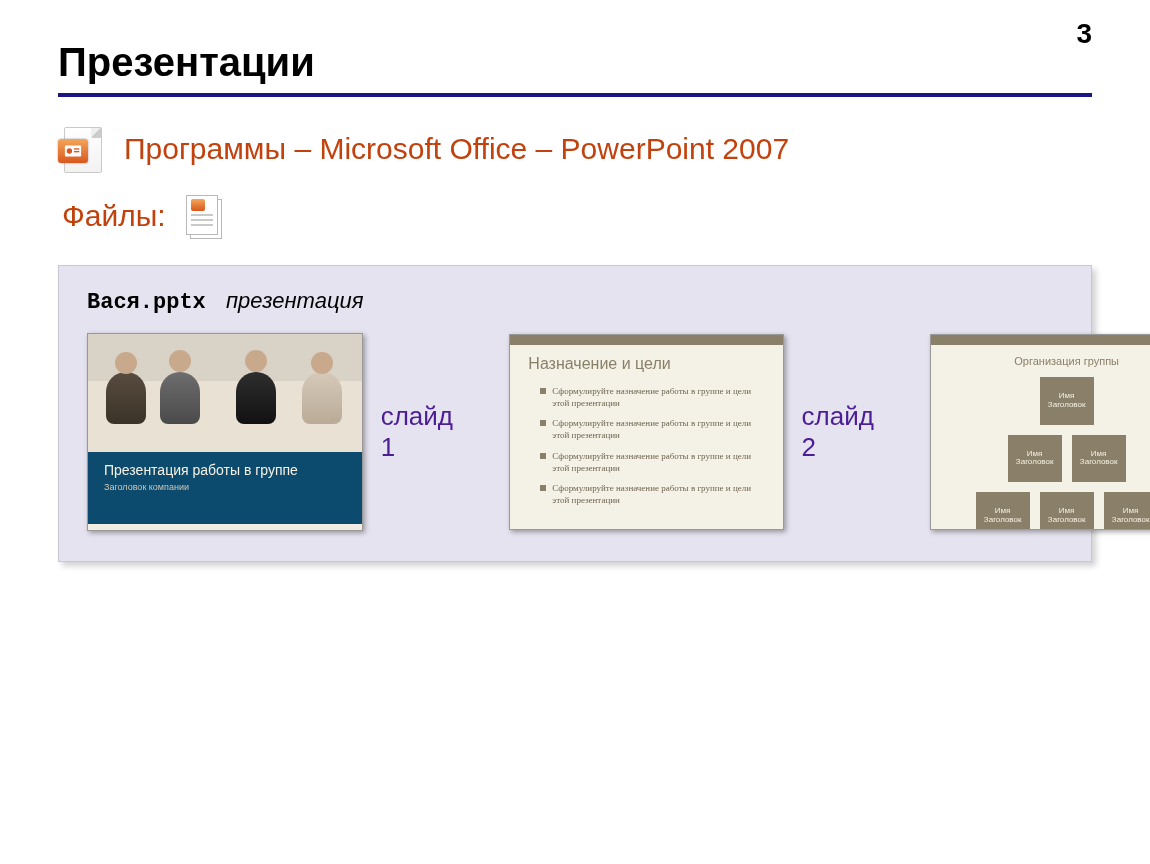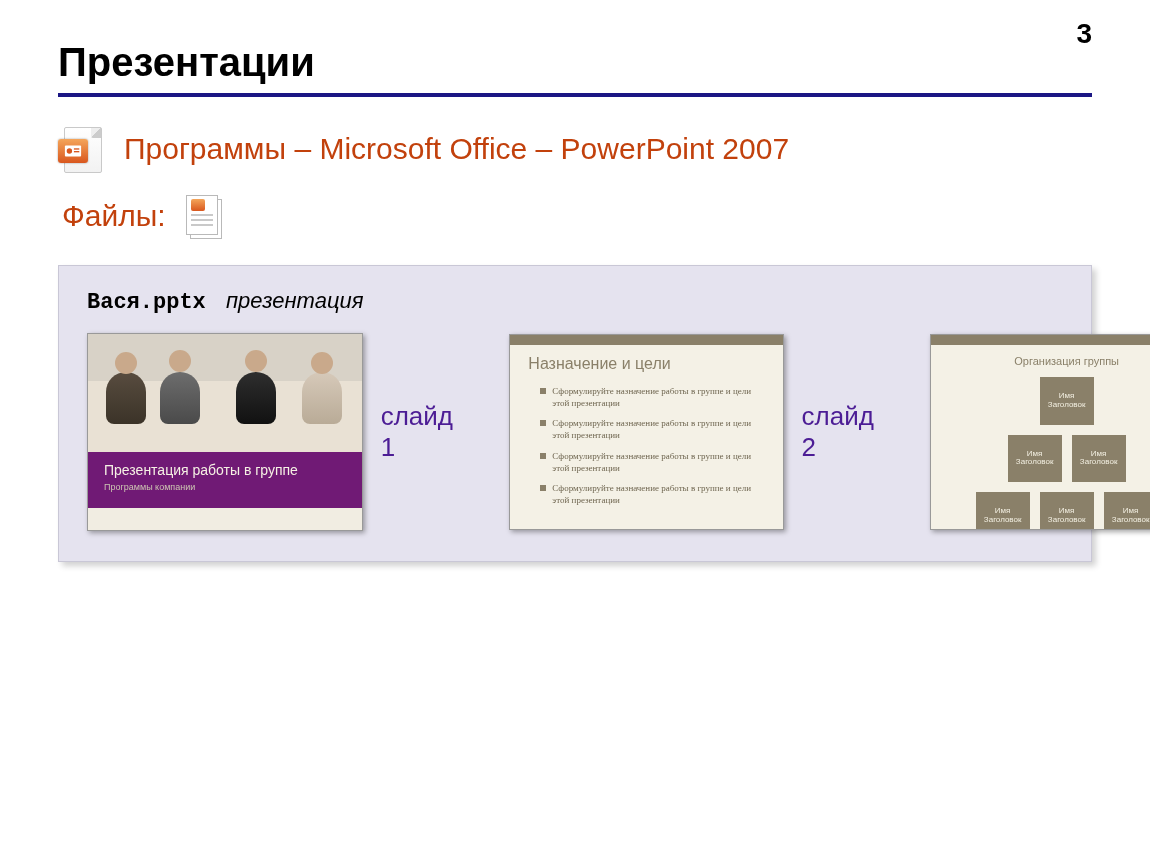--- a/index.html
+++ b/index.html
@@ -28,21 +28,21 @@
   .panel-title .mono{font-weight:bold;}
   .panel-title .italic{font-style:italic;margin-left:14px;}
   .thumbs{display:flex;gap:40px;justify-content:space-between;}
   .thumb-col{display:flex;flex-direction:row;align-items:center;gap:18px;}
   .thumb{width:290px;height:196px;background:#fff;border:1px solid #999;box-shadow:2px 2px 5px rgba(0,0,0,.35);position:relative;overflow:hidden;}
   .caption{font-size:26px;color:#4c1d95;}
   
   .s1 .photo{height:118px;background:linear-gradient(180deg,#d8d2c7 0 40%,#e9e1d4 40% 100%);position:relative;}
   .s1 .photo .person{position:absolute;bottom:28px;width:40px;height:52px;border-radius:20px 20px 8px 8px;background:linear-gradient(#584c3f,#3b3328);}
   .s1 .photo .head{position:absolute;width:22px;height:22px;border-radius:50%;background:#c9a98b;}
-  .s1 .bar{height:56px;background:#701a75;color:#f6f1e4;padding:10px 16px;box-sizing:border-box;}
+  .s1 .bar{height:72px;background:#0c4a6e;color:#f6f1e4;padding:10px 16px;box-sizing:border-box;}
   .s1 .bar .t1{font-size:14px;}
   .s1 .bar .t2{font-size:9px;color:#cdc6b2;margin-top:4px;}
   .s1 .strip{height:22px;background:#f1ede2;}
   
   .s2{background:#f4f1e6;padding:14px 18px;box-sizing:border-box;}
   .s2 .hband{position:absolute;top:0;left:0;right:0;height:10px;background:#8a8069;}
   .s2 .title{color:#8a8069;font-size:16px;margin:6px 0 10px 0;}
   .s2 ul{list-style:none;padding:0;margin:12px;font-size:9px;color:#6f6650;line-height:1.35;font-family:Liberation Serif, serif;}
   .s2 ul li{position:relative;padding-left:12px;margin-bottom:8px;}
   .s2 ul li:before{content:"";position:absolute;left:0;top:3px;width:6px;height:6px;background:#8a8069;}
@@ -100,21 +100,21 @@
               <div class="head" style="left:27px;bottom:78px;"></div>
             <div class="person" style="left:72px;background:linear-gradient(#6d6d6d,#4a4a4a);"></div>
               <div class="head" style="left:81px;bottom:80px;"></div>
             <div class="person" style="left:148px;background:linear-gradient(#2e2e2e,#111);"></div>
               <div class="head" style="left:157px;bottom:80px;"></div>
             <div class="person" style="left:214px;background:linear-gradient(#d6c9b9,#b9ab97);"></div>
               <div class="head" style="left:223px;bottom:78px;"></div>
           </div>
           <div class="bar">
             <div class="t1">Презентация работы в группе</div>
-            <div class="t2">Программы компании</div>
+            <div class="t2">Заголовок компании</div>
           </div>
           <div class="strip"></div>
         </div>
         <div class="caption">слайд 1</div>
       </div>
 
       <div class="thumb-col">
         <div class="thumb s2">
           <div class="hband"></div>
           <div class="title">Назначение и цели</div>

